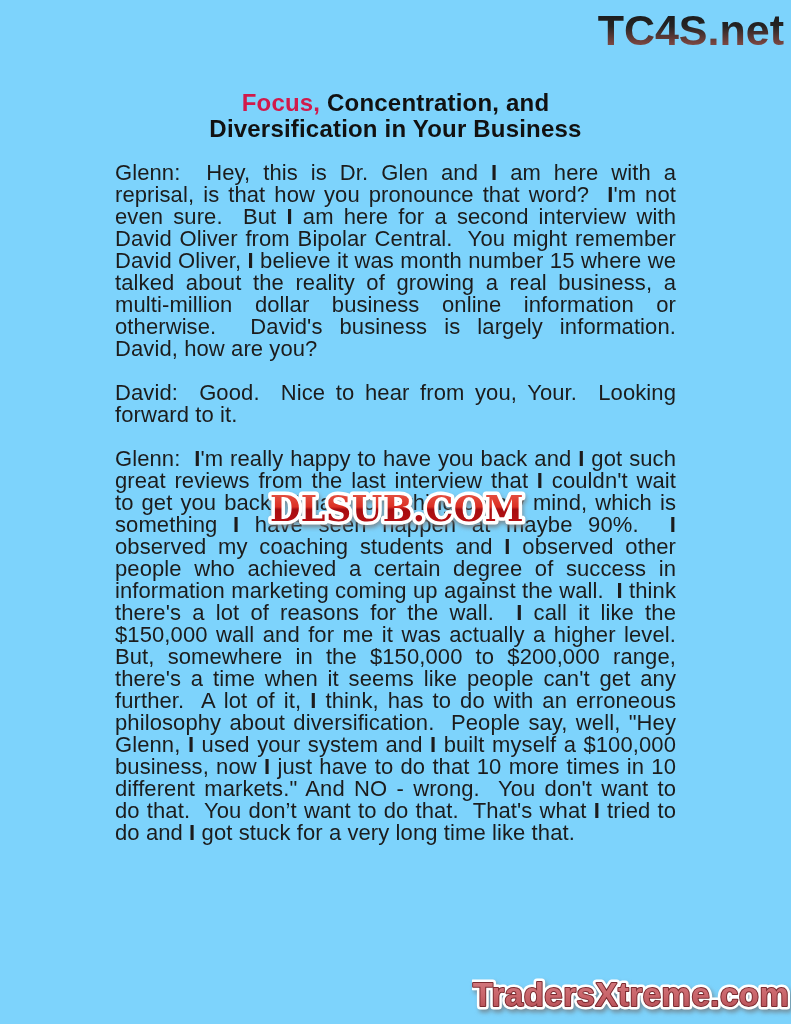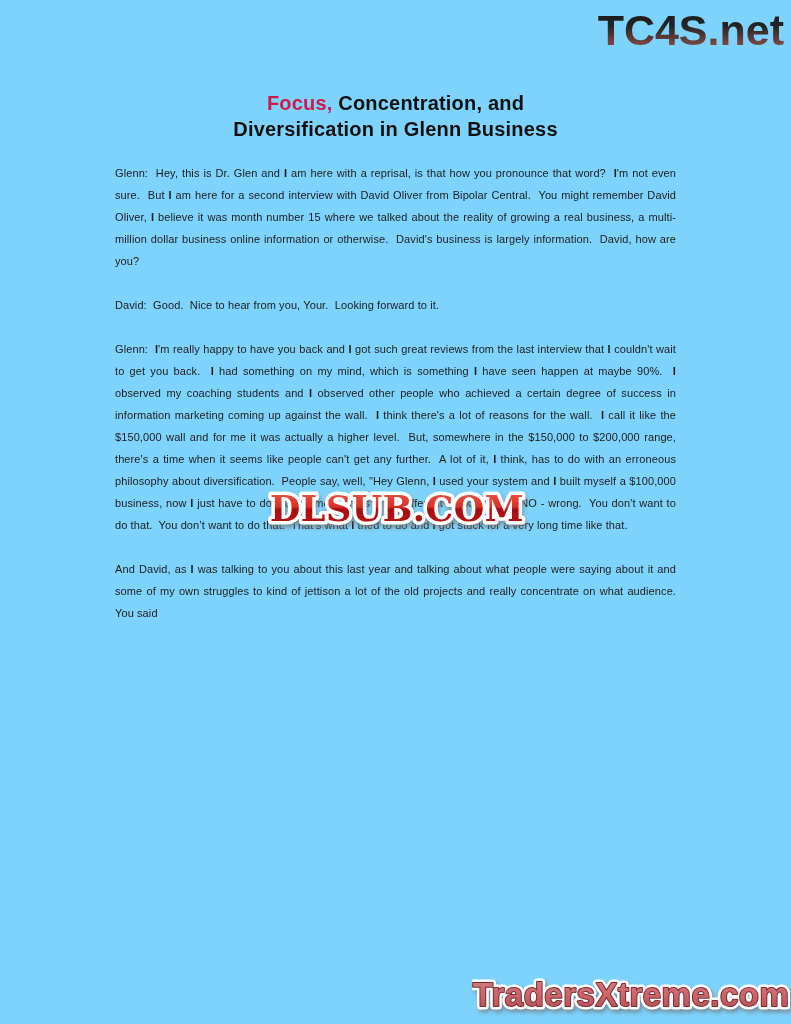--- a/index.html
+++ b/index.html
@@ -15,30 +15,30 @@
 
   
   .top-logo { position: absolute; top: 2px; right: 3px; width: 232px; height: 54px; }
 
   
   .content { position: absolute; left: 115px; top: 90px; width: 561px; }
 
   .doc-title {
     text-align: center;
     font-weight: bold;
-    font-size: 20px;
+    font-size: 24px;
     line-height: 26px;
     color: #111111;
     letter-spacing: 0.2px;
   }
   .doc-title .accent { color: #d11a4b; }
 
   .para {
     margin: 0 0 22px 0;
-    font-size: 11px;
+    font-size: 22px;
     line-height: 22px;
     text-align: justify;
     white-space: pre-wrap;
     letter-spacing: 0.1px;
   }
   .para:first-of-type { margin-top: 20px; }
   .para b { font-weight: bold; }
 
   
   .watermark {
@@ -67,27 +67,26 @@
         <stop offset="0.74" stop-color="#6e413d"></stop>
         <stop offset="1" stop-color="#9e6158"></stop>
       </linearGradient>
     </defs>
     <text x="228" y="43" text-anchor="end" font-family="Liberation Sans, sans-serif" font-weight="bold" font-size="43" fill="url(#gradTop)">TC4S.net</text>
   </svg>
 
   <div class="content">
     <div class="doc-title">
       <div><span class="accent">Focus,</span><span> Concentration, and</span></div>
-      <div>Diversification in Glenn Business</div>
+      <div>Diversification in Your Business</div>
     </div>
 
     <p class="para">Glenn:  Hey, this is Dr. Glen and <b>I</b> am here with a reprisal, is that how you pronounce that word?  <b>I</b>'m not even sure.  But <b>I</b> am here for a second interview with David Oliver from Bipolar Central.  You might remember David Oliver, <b>I</b> believe it was month number 15 where we talked about the reality of growing a real business, a multi-million dollar business online information or otherwise.  David's business is largely information.  David, how are you?</p>
     <p class="para">David:  Good.  Nice to hear from you, Your.  Looking forward to it.</p>
     <p class="para">Glenn:  <b>I</b>'m really happy to have you back and <b>I</b> got such great reviews from the last interview that <b>I</b> couldn't wait to get you back.  <b>I</b> had something on my mind, which is something <b>I</b> have seen happen at maybe 90%.  <b>I</b> observed my coaching students and <b>I</b> observed other people who achieved a certain degree of success in information marketing coming up against the wall.  <b>I</b> think there's a lot of reasons for the wall.  <b>I</b> call it like the $150,000 wall and for me it was actually a higher level.  But, somewhere in the $150,000 to $200,000 range, there's a time when it seems like people can't get any further.  A lot of it, <b>I</b> think, has to do with an erroneous philosophy about diversification.  People say, well, "Hey Glenn, <b>I</b> used your system and <b>I</b> built myself a $100,000 business, now <b>I</b> just have to do that 10 more times in 10 different markets." And NO - wrong.  You don't want to do that.  You don’t want to do that.  That's what <b>I</b> tried to do and <b>I</b> got stuck for a very long time like that.</p>
-    <p class="para">And David, as <b>I</b> was talking to you about this last year and talking about what people were saying about it and some of my own struggles to kind of jettison a lot of the old projects and really concentrate on what audience.  You said</p>
   </div>
 
   <svg class="watermark" viewBox="0 0 302 50">
     <defs>
       <linearGradient id="gradWm" x1="0" y1="0" x2="0" y2="1">
         <stop offset="0" stop-color="#e8604e"></stop>
         <stop offset="0.46" stop-color="#dc2f24"></stop>
         <stop offset="0.52" stop-color="#a60d10"></stop>
         <stop offset="1" stop-color="#c01316"></stop>
       </linearGradient>

